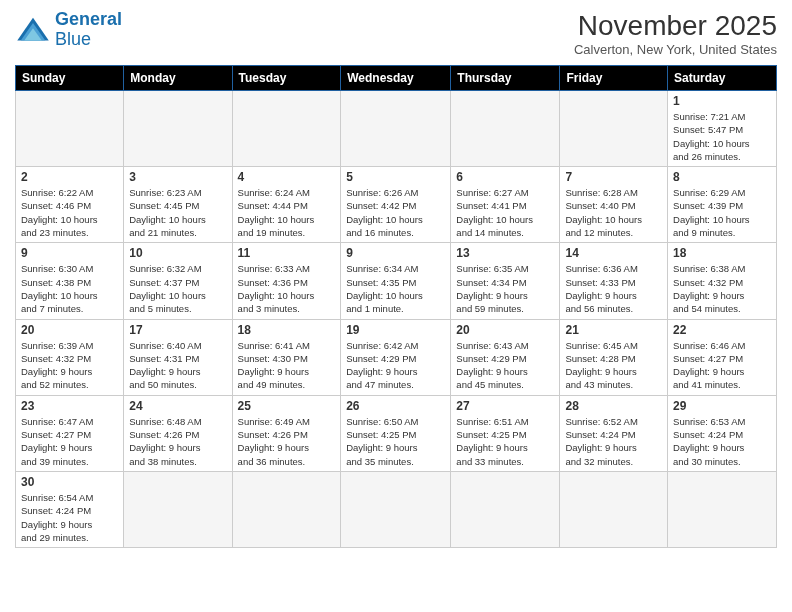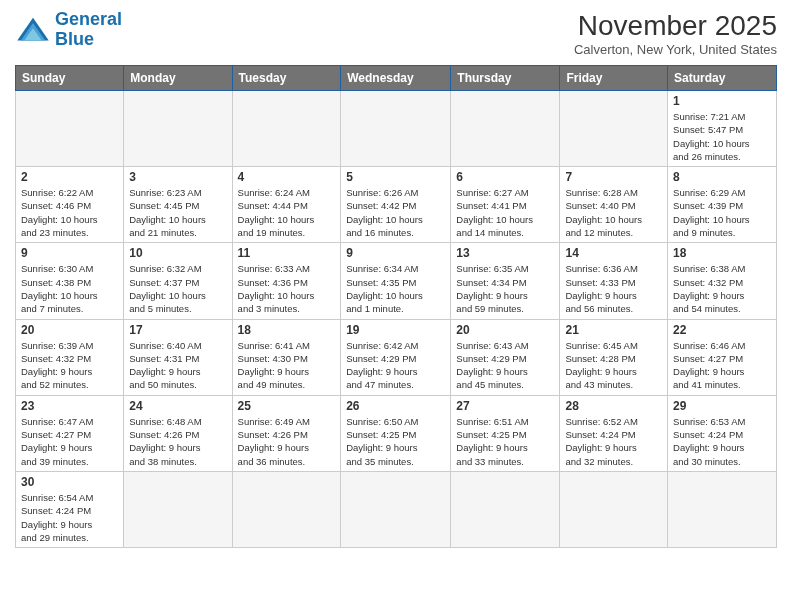--- a/index.html
+++ b/index.html
@@ -51,21 +51,21 @@
     .subtitle {
       font-size: 13px;
       color: #555;
     }
     .calendar {
       width: 100%;
       border-collapse: collapse;
       border: 1px solid #ccc;
     }
     .calendar th {
-      background-color: #737373;
+      background-color: #000000;
       color: #fff;
       font-size: 12px;
       font-weight: bold;
       padding: 5px 6px;
       text-align: left;
       border: 1px solid #2060a0;
     }
     .calendar td {
       vertical-align: top;
       border: 1px solid #ccc;
@@ -101,21 +101,21 @@
 <div class="page">
   <div class="header">
     <div class="logo">
       <svg class="logo-icon" viewBox="0 0 40 32" xmlns="http://www.w3.org/2000/svg">
         <polygon points="20,2 38,28 2,28" fill="#1a6fad"></polygon>
         <polygon points="20,8 34,28 6,28" fill="#4a9fd4"></polygon>
         <polygon points="20,14 30,28 10,28" fill="#7ec8e3"></polygon>
       </svg>
       <div class="logo-text">
         <div><span>General</span></div>
-        <div><span style="color:#1a6fad;font-weight:bold;text-align:right;">Blue</span></div>
+        <div><span style="color:#1a6fad;font-weight:normal;text-align:right;">Blue</span></div>
       </div>
     </div>
     <div class="title-block">
       <div class="month-title">November 2025</div>
       <div class="subtitle">Calverton, New York, United States</div>
     </div>
   </div>
 
   <table class="calendar">
     <thead>

